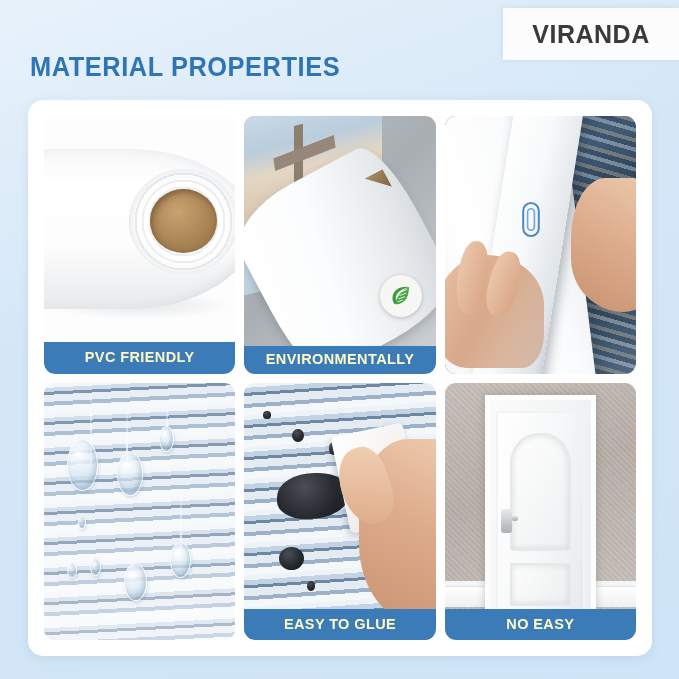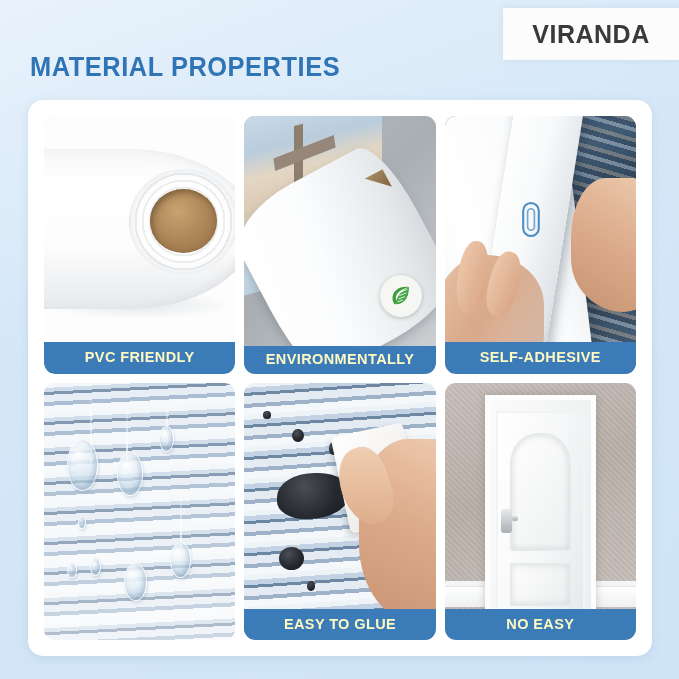--- a/index.html
+++ b/index.html
@@ -426,21 +426,20 @@
         <div class="adh-bg"></div>
         <div class="adh-liner"></div>
         <div class="adh-fold"></div>
         <svg class="clip-logo" viewBox="0 0 20 38">
           <rect x="2" y="2" width="16" height="34" rx="8" fill="none" stroke="#4b8cc0" stroke-width="2.1"></rect>
           <rect x="6.5" y="8" width="7" height="22" rx="3.5" fill="none" stroke="#6fa8d4" stroke-width="1.7"></rect>
         </svg>
         <div class="hand-right"></div>
         <div class="hand-left"></div>
       </div>
-      <div class="tile-label">SELF-ADHESIVE</div>
     </div>
 
     <div class="tile">
       <div class="tile-photo">
         <div class="wp-bg"></div>
         <div class="trail" style="left:24%;top:4%;height:30%;"></div>
         <div class="trail" style="left:43%;top:10%;height:20%;"></div>
         <div class="trail" style="left:64%;top:8%;height:16%;"></div>
         <div class="trail" style="left:71%;top:42%;height:26%;"></div>
         <div class="drop" style="left:12%;top:22%;width:16%;height:20%;"></div>

